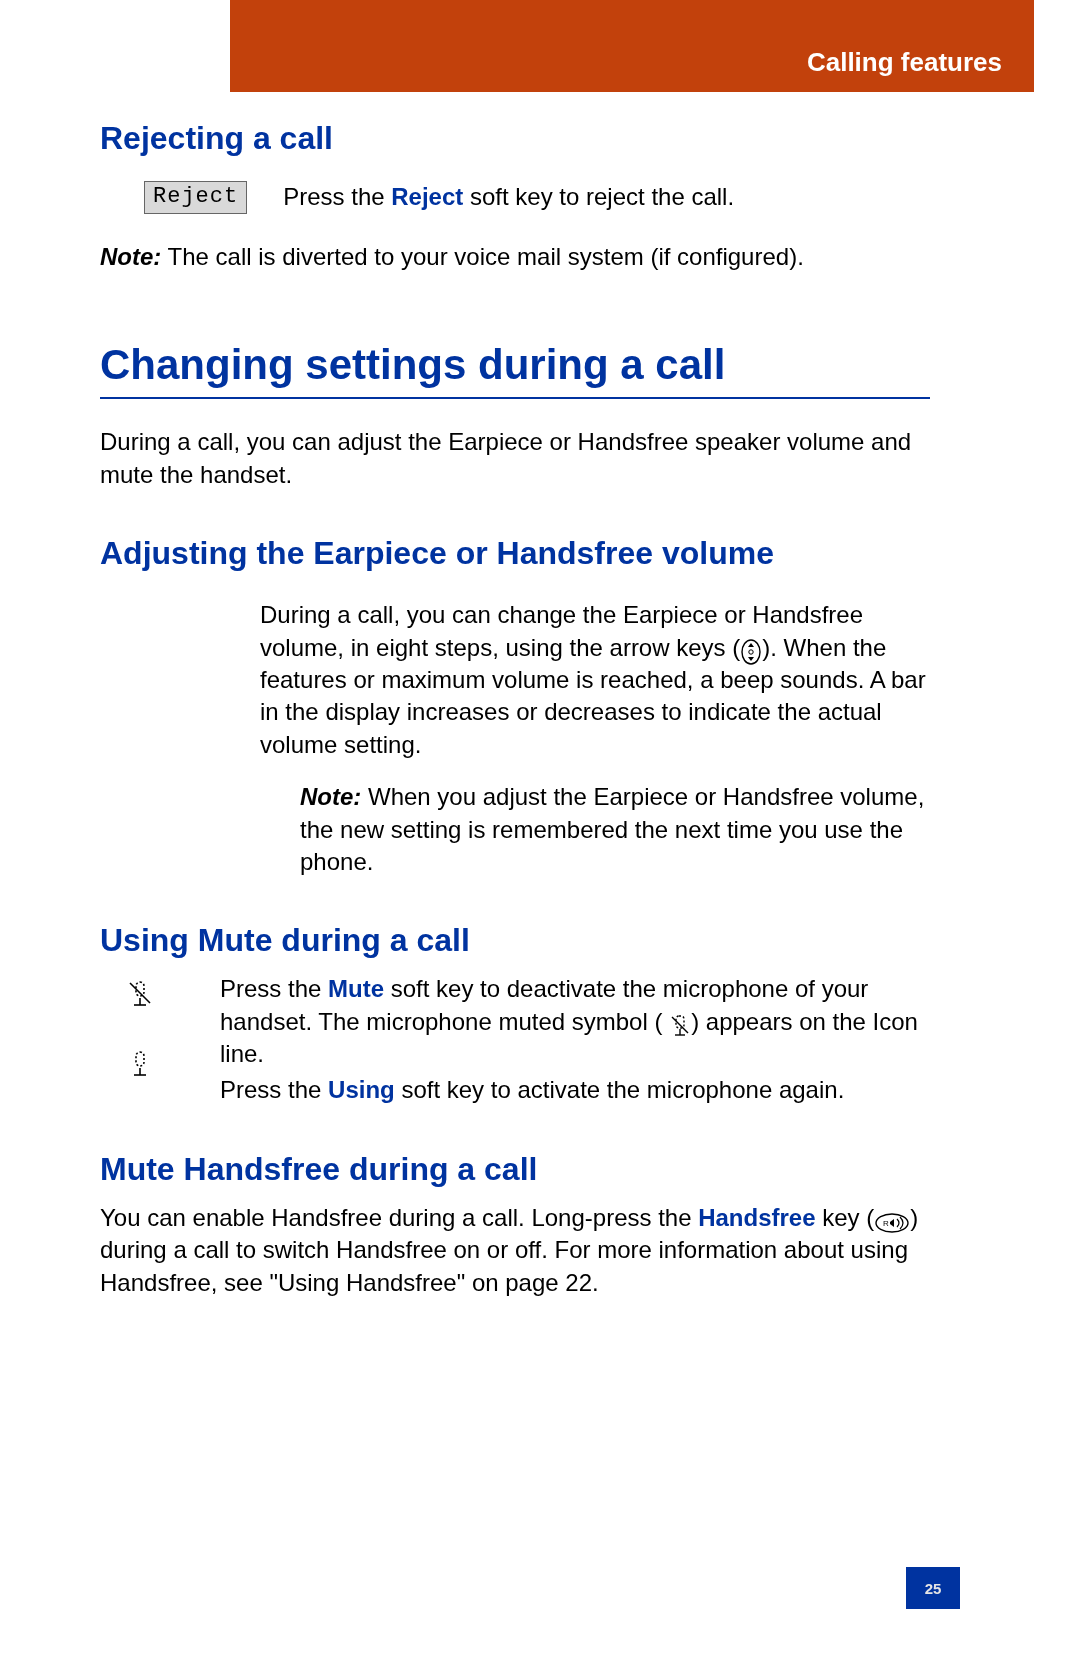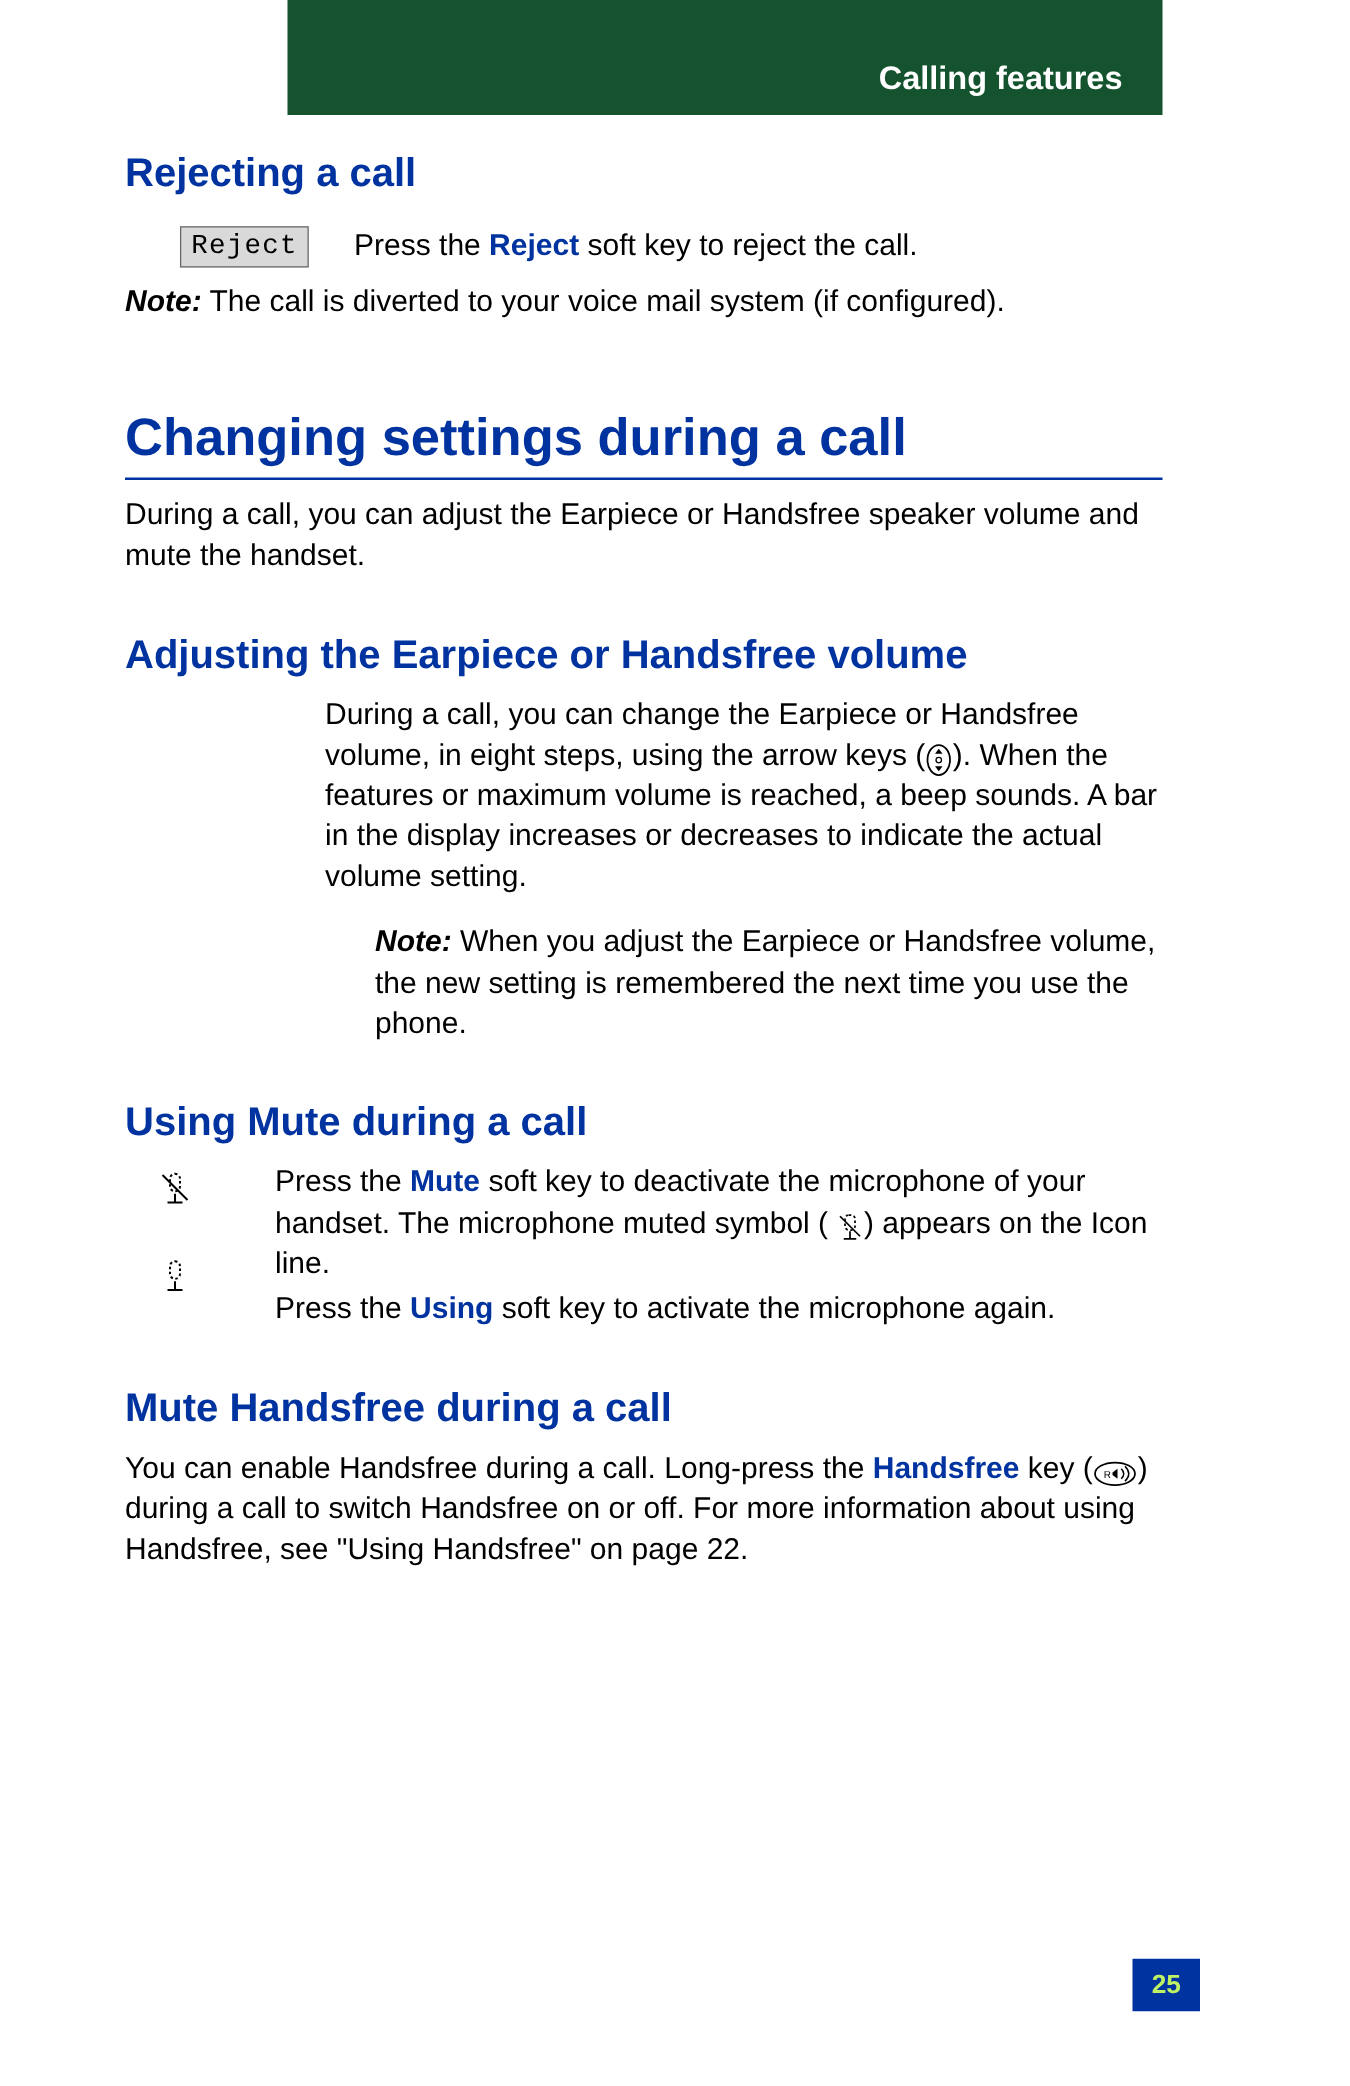--- a/index.html
+++ b/index.html
@@ -8,23 +8,23 @@
     height: 1669px;
     background: #fff;
     font-family: Arial, Helvetica, sans-serif;
     position: relative;
     color: #000;
   }
   .header-bar {
     position: absolute;
     top: 0;
     left: 230px;
-    width: 700px;
+    width: 804px;
     height: 92px;
-    background: #14532d;
+    background: #c2410c;
   }
   .header-text {
     position: absolute;
     right: 32px;
     bottom: 14px;
     color: #fff;
     font-weight: bold;
     font-size: 26px;
     font-family: Arial, Helvetica, sans-serif;
   }
@@ -67,36 +67,36 @@
     border: 1px solid #666;
     padding: 2px 8px 4px 8px;
     font-family: "Courier New", monospace;
     font-size: 22px;
     letter-spacing: 1px;
     min-width: 100px;
     text-align: center;
   }
   .bold-blue { color: #0033a0; font-weight: bold; }
   .italic-bold { font-style: italic; font-weight: bold; }
-  .para { margin-top: 12px; }
+  .para { margin-top: 27px; }
   .indent-para { margin-left: 160px; }
   .note-indent { margin-left: 200px; margin-top: 20px; }
   .mute-row { display: flex; gap: 40px; margin-top: 4px; align-items: flex-start; }
   .mute-icon-col { width: 80px; display: flex; flex-direction: column; gap: 40px; align-items: center; padding-top: 6px; }
   .mute-text-col { flex: 1; }
   .page-num {
     position: absolute;
     right: 120px;
     bottom: 60px;
     width: 54px;
     height: 42px;
     background: #0033a0;
-    color: #bef264;
+    color: #e5e5e5;
     font-weight: bold;
-    font-size: 21px;
+    font-size: 15px;
     display: flex;
     align-items: center;
     justify-content: center;
   }
   svg { display: inline-block; vertical-align: middle; }
   .inline-icon { position: relative; top: 3px; }
 </style>
 </head>
 <body>
 

